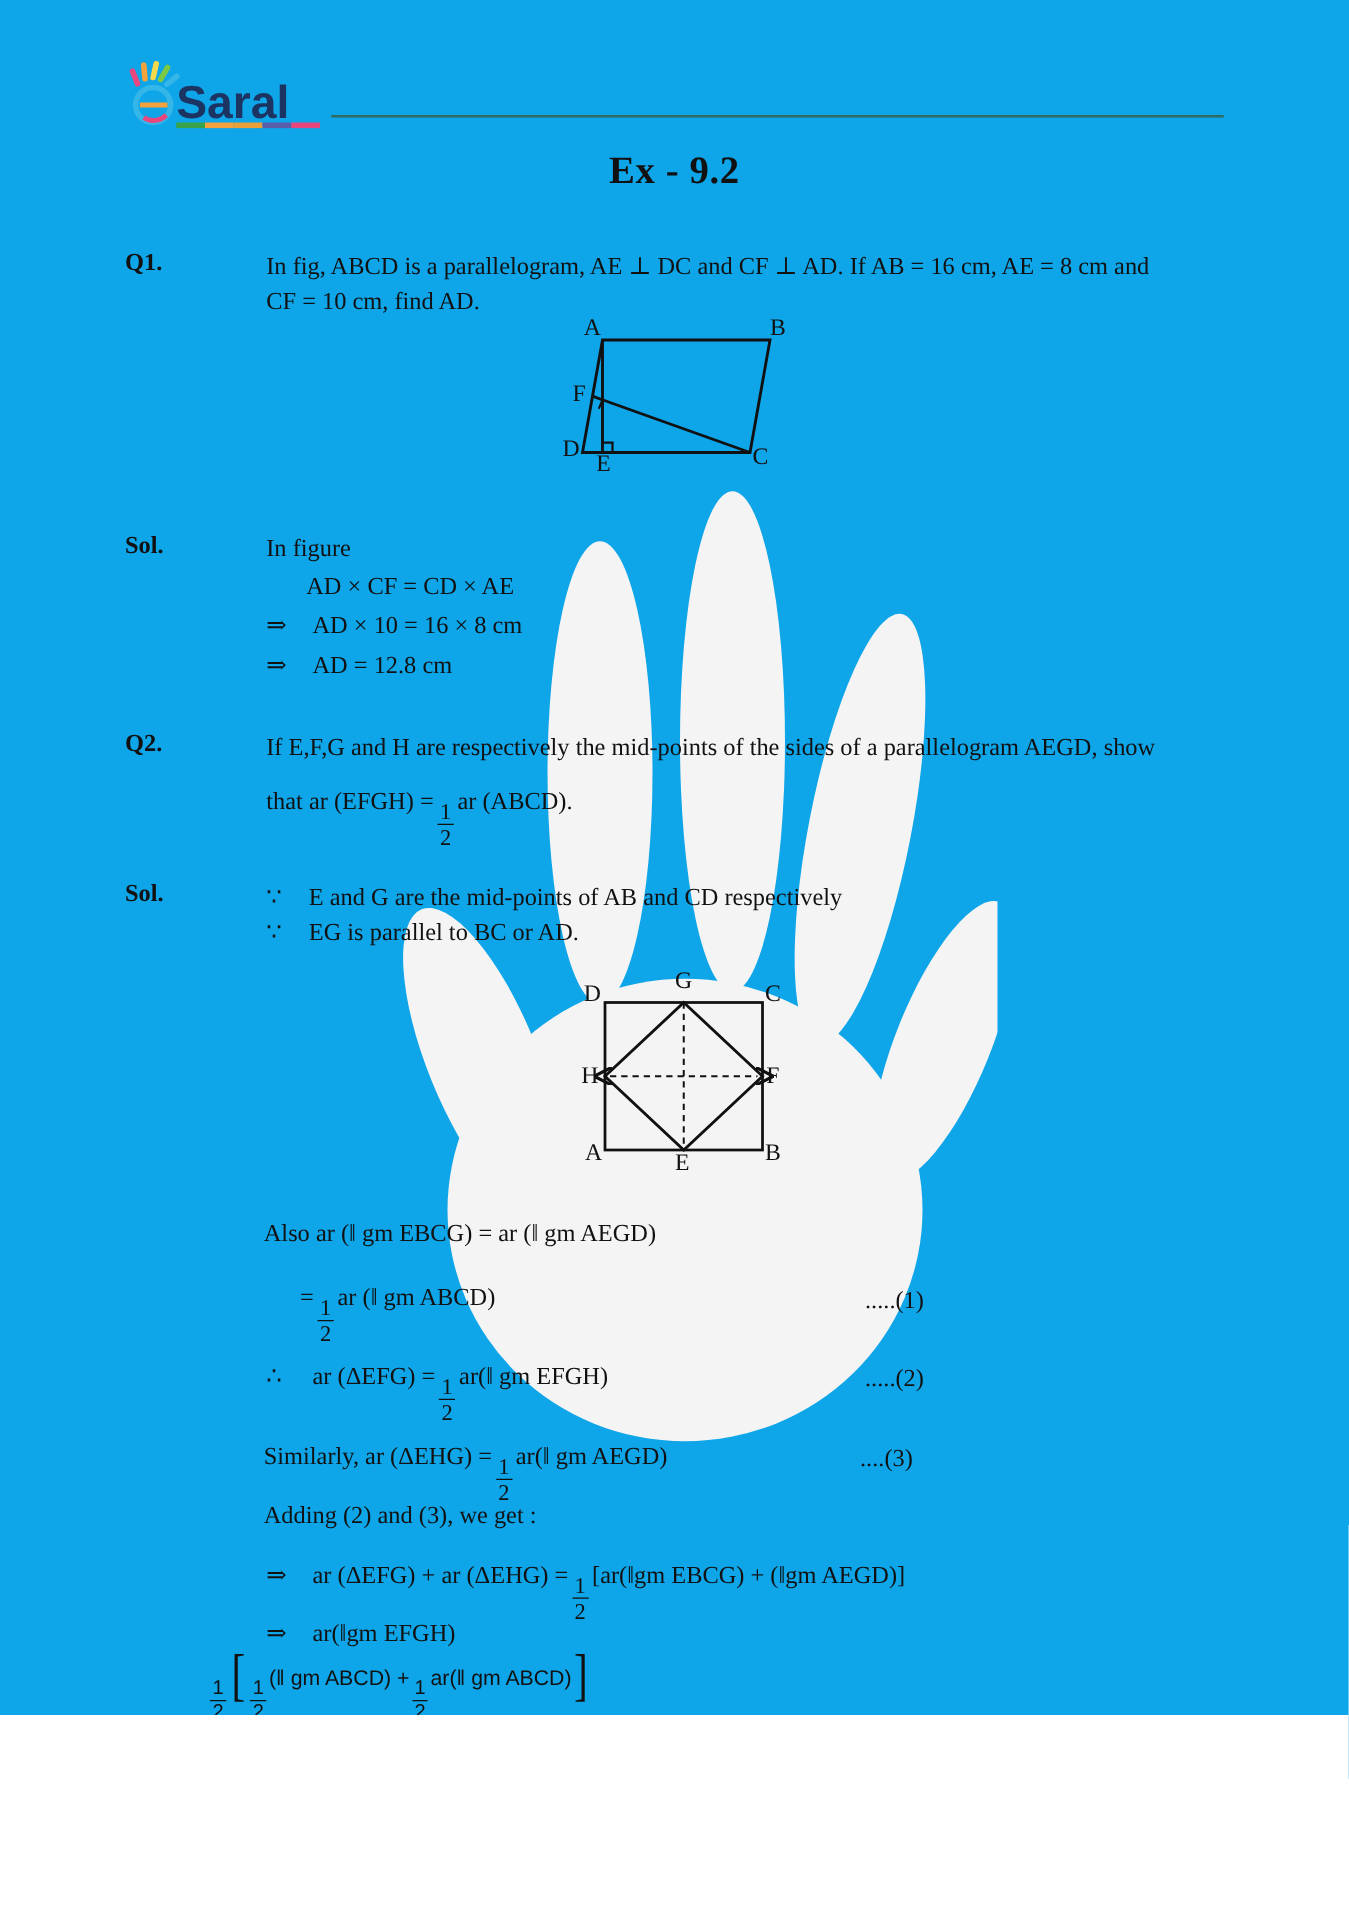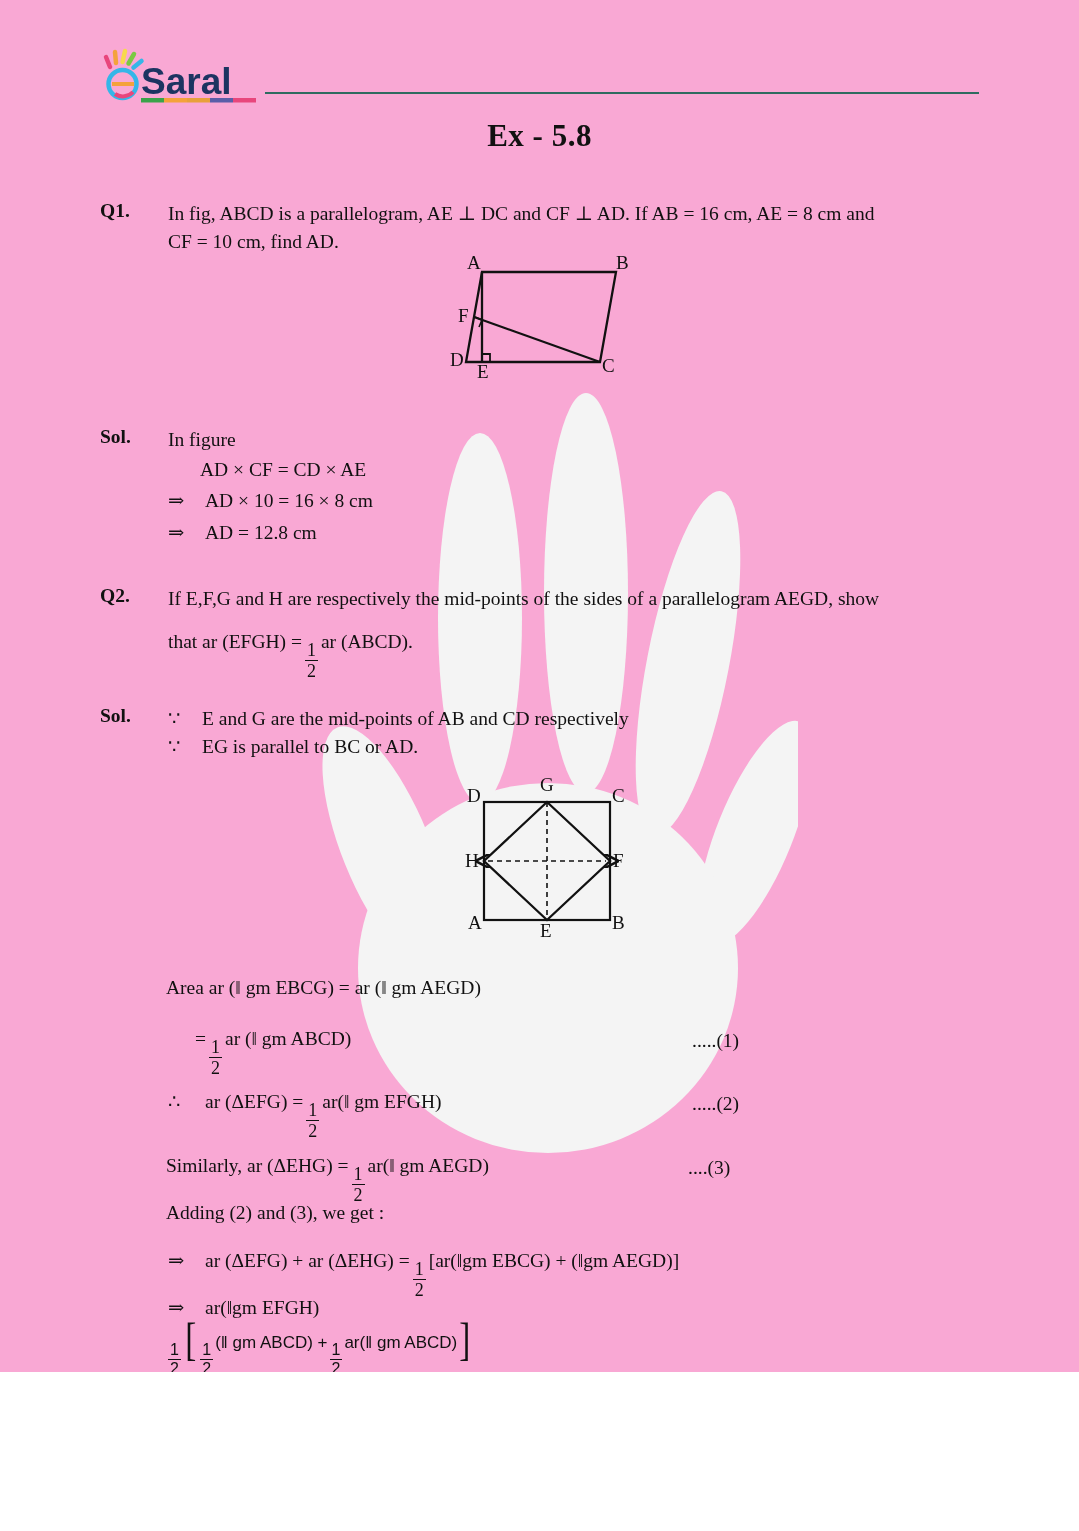--- a/index.html
+++ b/index.html
@@ -9,21 +9,21 @@
   }
   body {
     font-family: "Liberation Serif", "DejaVu Serif", serif;
     color: #111111;
   }
   #page {
     position: relative;
     width: 1079px;
     height: 1372px;
     overflow: hidden;
-    background: #f9a8d4;
+    background: #0ea5e9;
   }
 
   
   #watermark {
     position: absolute;
     left: 268px;
     top: 378px;
     width: 530px;
     height: 800px;
     opacity: 1;
@@ -81,20 +81,21 @@
   .blk { position: absolute; z-index: 2; }
   .tag {
     position: absolute;
     font-weight: bold;
     font-size: 19.5px;
     z-index: 2;
   }
   .body-txt {
     font-size: 19.5px;
     line-height: 28px;
+    margin-left: 45px;
   }
 
   
   .frac {
     display: inline-flex;
     flex-direction: column;
     align-items: center;
     vertical-align: -0.46em;
     margin: 0 3px;
     line-height: 1;
@@ -206,21 +207,21 @@
       <rect x="92" y="100" width="46" height="9" fill="#3aa34a"></rect>
       <rect x="138" y="100" width="46" height="9" fill="#f4a23b"></rect>
       <rect x="184" y="100" width="46" height="9" fill="#e8a03b"></rect>
       <rect x="230" y="100" width="46" height="9" fill="#5a5ea8"></rect>
       <rect x="276" y="100" width="46" height="9" fill="#e8467c"></rect>
     </svg>
 
     <div id="header-rule"></div>
   </div>
 
-  <div id="ex-title">Ex - 5.8</div>
+  <div id="ex-title">Ex - 9.2</div>
 
   <div class="tag" style="left:100px; top:200px;text-align:right;">Q1.</div>
   <div class="blk body-txt" style="left:168px; top:200px; width:820px;">
     <div>In fig, ABCD is a parallelogram, AE ⊥ DC and  CF ⊥ AD. If AB = 16 cm, AE = 8 cm and</div>
     <div>CF = 10 cm, find AD.</div>
   </div>
 
   <div class="fig" style="left:450px; top:258px; width:200px; height:125px;">
     <svg width="200" height="125" viewBox="0 0 200 125" xmlns="http://www.w3.org/2000/svg">
       <g stroke="#111" fill="none" stroke-width="2.3">
@@ -291,21 +292,21 @@
     <div class="lbl" style="left:5px; top:-5px;">D</div>
     <div class="lbl" style="left:150px; top:-5px;">C</div>
     <div class="lbl" style="left:78px; top:-16px;">G</div>
     <div class="lbl" style="left:3px; top:60px;">H</div>
     <div class="lbl" style="left:151px; top:60px;">F</div>
     <div class="lbl" style="left:6px; top:122px;">A</div>
     <div class="lbl" style="left:150px; top:122px;">B</div>
     <div class="lbl" style="left:78px; top:130px;">E</div>
   </div>
 
-  <div class="blk body-txt" style="left:166px; top:974px;">Area ar (‖ gm EBCG) = ar (‖ gm AEGD)</div>
+  <div class="blk body-txt" style="left:166px; top:974px;">Also ar (‖ gm EBCG) = ar (‖ gm AEGD)</div>
 
   <div class="blk body-txt" style="left:195px; top:1025px;">
     <span>=</span><span class="frac">
         <span class="num">1</span>
         <span class="den">2</span>
       </span><span>ar (‖ gm ABCD)</span>
   </div>
   <div class="blk eqref" style="left:692px; top:1030px;">.....(1)</div>
 
   <div class="blk body-txt" style="left:168px; top:1088px;">∴</div>

